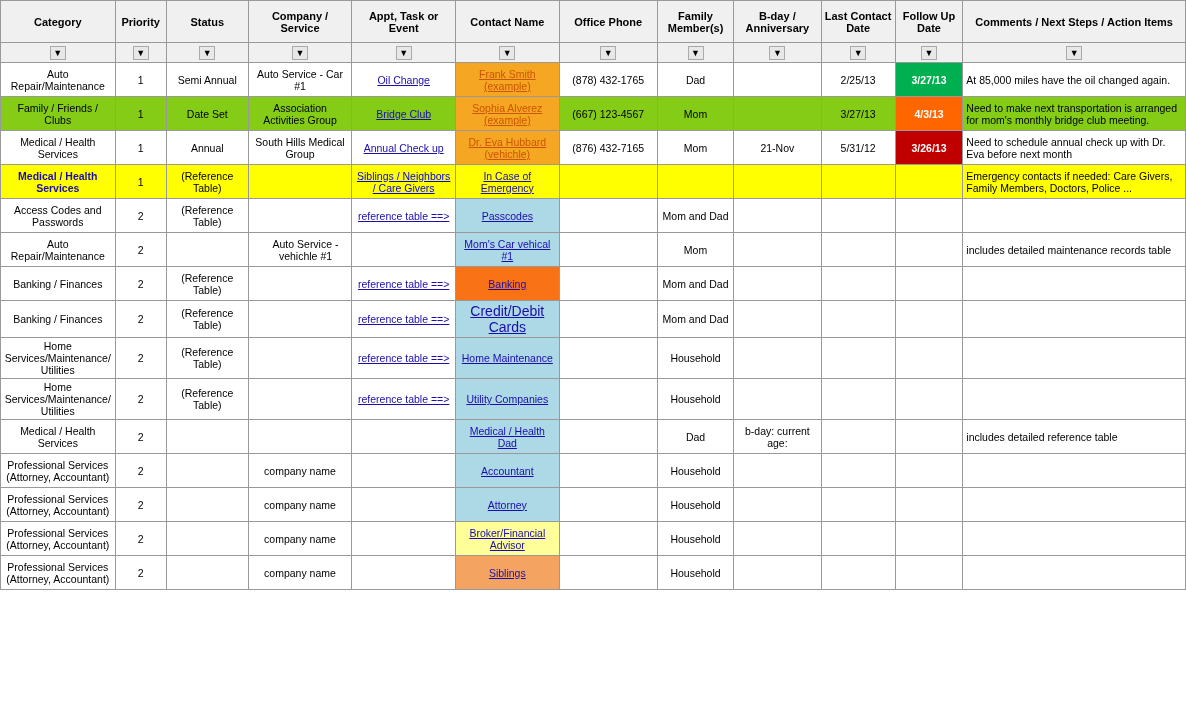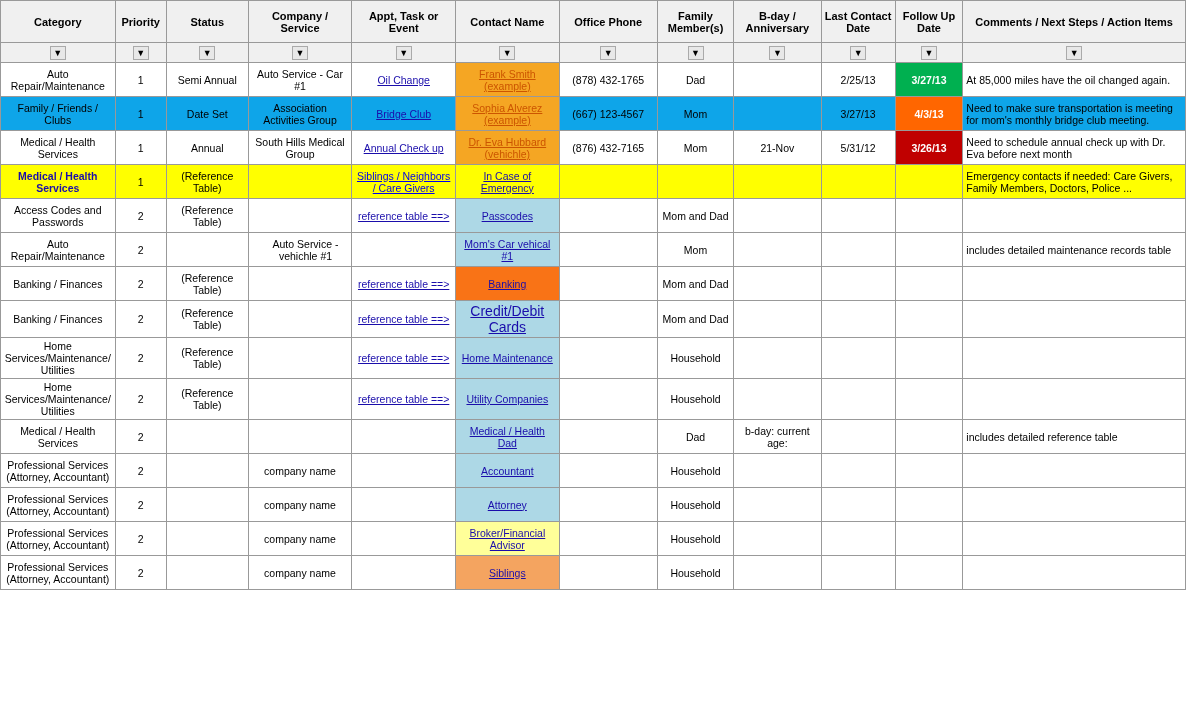--- a/index.html
+++ b/index.html
@@ -122,33 +122,33 @@
         <td style="font-size: 10.5px;">Auto Service - Car #1</td>
         <td style="font-size: 10.5px;"><a href="#">Oil Change</a></td>
         <td style="font-size: 10.5px; background: rgb(245, 166, 35);"><a href="#" style="color: rgb(204, 85, 0);">Frank Smith  (example)</a></td>
         <td style="font-size: 10.5px;">(878) 432-1765</td>
         <td style="font-size: 10.5px;">Dad</td>
         <td style="font-size: 10.5px;"></td>
         <td style="font-size: 10.5px;">2/25/13</td>
         <td style="font-size: 10.5px; background: rgb(0, 176, 80); color: rgb(255, 255, 255); font-weight: bold;">3/27/13</td>
         <td style="font-size: 10.5px; text-align: left;">At 85,000 miles have the oil changed again.</td>
       </tr>
-      <tr style="background: #0ea5e9; padding-left: 32px;">
+      <tr style="background: #84cc16; padding-left: 32px;">
         <td style="font-size: 10.5px;">Family / Friends / Clubs</td>
         <td style="font-size: 10.5px;">1</td>
         <td style="font-size: 10.5px;">Date Set</td>
         <td style="font-size: 10.5px;">Association Activities Group</td>
         <td style="font-size: 10.5px;"><a href="#">Bridge Club</a></td>
         <td style="font-size: 10.5px; background: rgb(245, 166, 35);"><a href="#" style="color: rgb(204, 85, 0);">Sophia Alverez  (example)</a></td>
         <td style="font-size: 10.5px;">(667) 123-4567</td>
         <td style="font-size: 10.5px;">Mom</td>
         <td style="font-size: 10.5px;"></td>
         <td style="font-size: 10.5px;">3/27/13</td>
         <td style="font-size: 10.5px; background: rgb(255, 102, 0); color: rgb(255, 255, 255); font-weight: bold;">4/3/13</td>
-        <td style="font-size: 10.5px; text-align: left;">Need to make sure transportation is meeting for mom's monthly bridge club meeting.</td>
+        <td style="font-size: 10.5px; text-align: left;">Need to make next transportation is arranged for mom's monthly bridge club meeting.</td>
       </tr>
       <tr style="background: rgb(255, 255, 255);">
         <td style="font-size: 10.5px;">Medical / Health Services</td>
         <td style="font-size: 10.5px;">1</td>
         <td style="font-size: 10.5px;">Annual</td>
         <td style="font-size: 10.5px;">South Hills Medical Group</td>
         <td style="font-size: 10.5px;"><a href="#">Annual Check up</a></td>
         <td style="font-size: 10.5px; background: rgb(245, 166, 35);"><a href="#" style="color: rgb(204, 85, 0);">Dr. Eva Hubbard  (vehichle)</a></td>
         <td style="font-size: 10.5px;">(876) 432-7165</td>
         <td style="font-size: 10.5px;">Mom</td>

